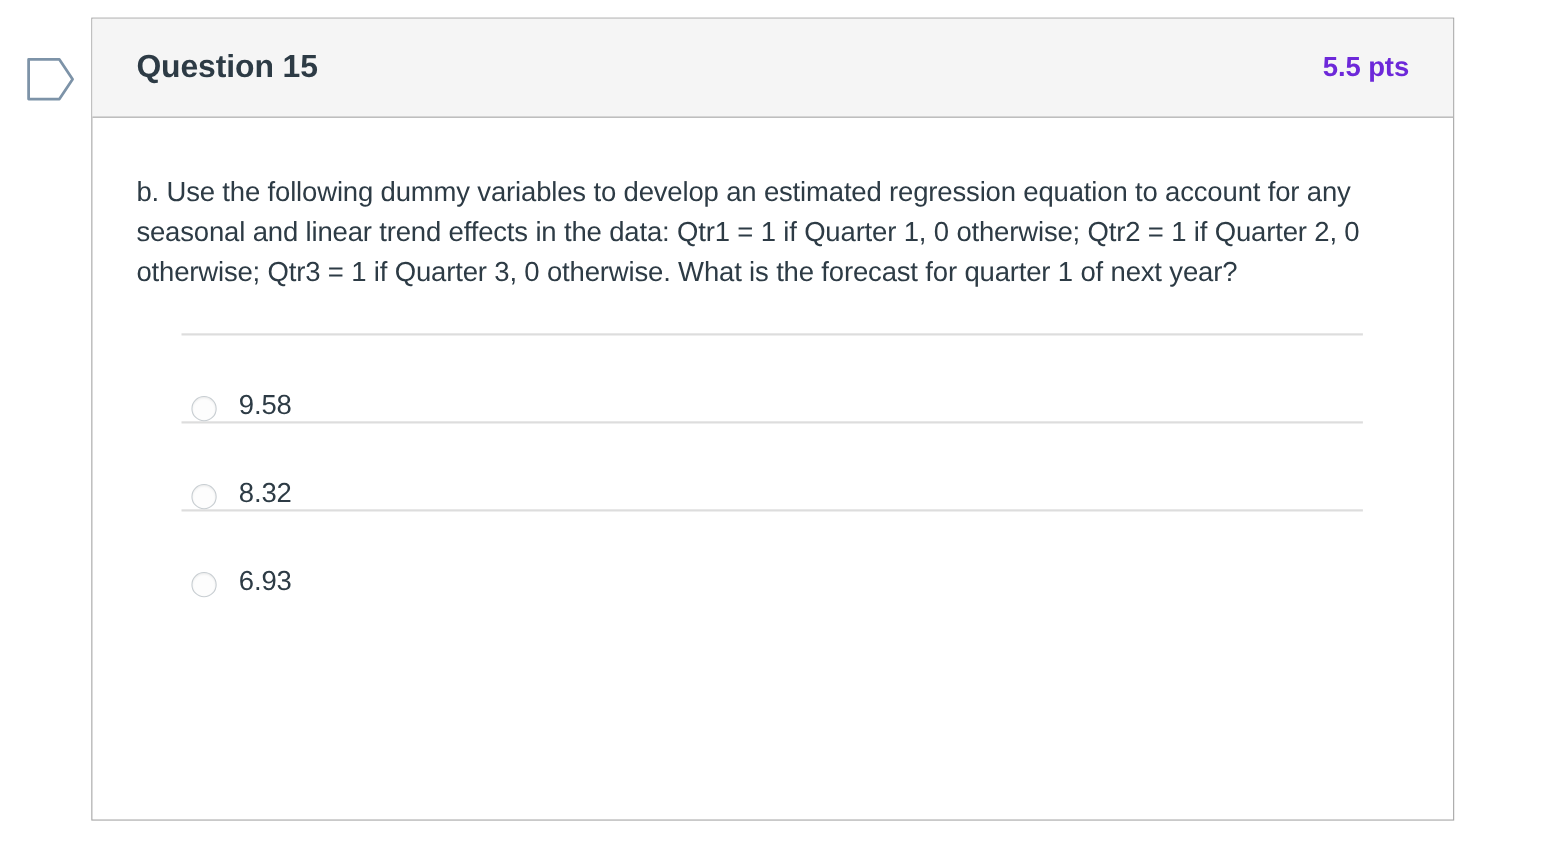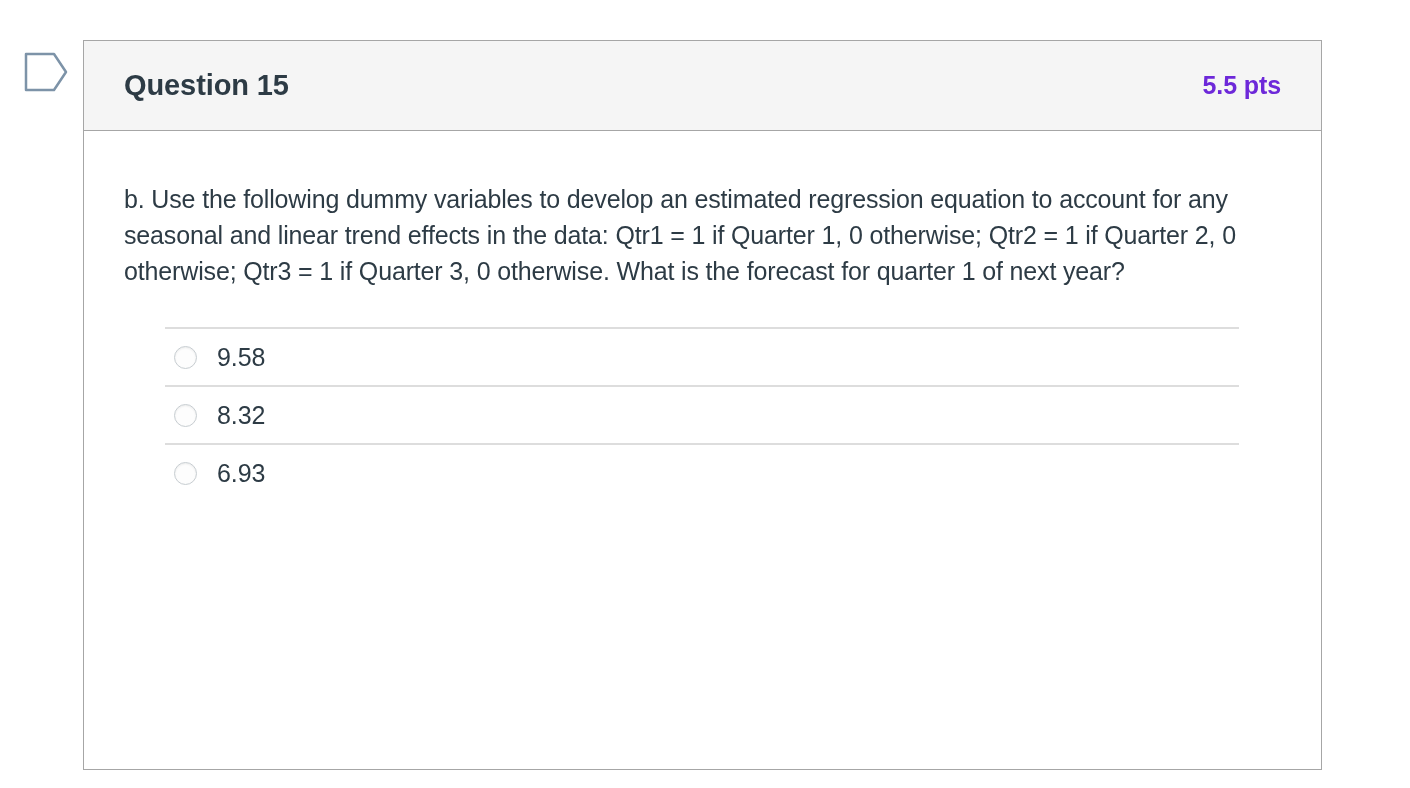--- a/index.html
+++ b/index.html
@@ -23,21 +23,21 @@
     top: 50px;
     width: 46px;
     height: 45px;
   }
   .flag-marker svg { display: block; }
 
   
   .question-card {
     position: absolute;
     left: 83px;
-    top: 40px;
+    top: 16px;
     width: 1239px;
     height: 730px;
     border: 1px solid #a6a6a6;
     box-sizing: border-box;
     background: #ffffff;
   }
 
   .question-header {
     height: 90px;
     background: #f5f5f5;
@@ -73,22 +73,22 @@
     font-weight: normal;
   }
 
   
   .answers {
     margin-top: 38px;
     padding: 0 0 0 0;
   }
   .answer-row {
     display: flex;
-    align-items: center;
-    height: 58px;
+    align-items: flex-end;
+    height: 80px;
     border-top: 2px solid #dddddd;
     margin: 0 42px 0 41px;
     padding-left: 9px;
     box-sizing: border-box;
   }
   .answer-row:first-child { border-top: 2px solid #dddddd; }
 
   .radio {
     width: 21px;
     height: 21px;

